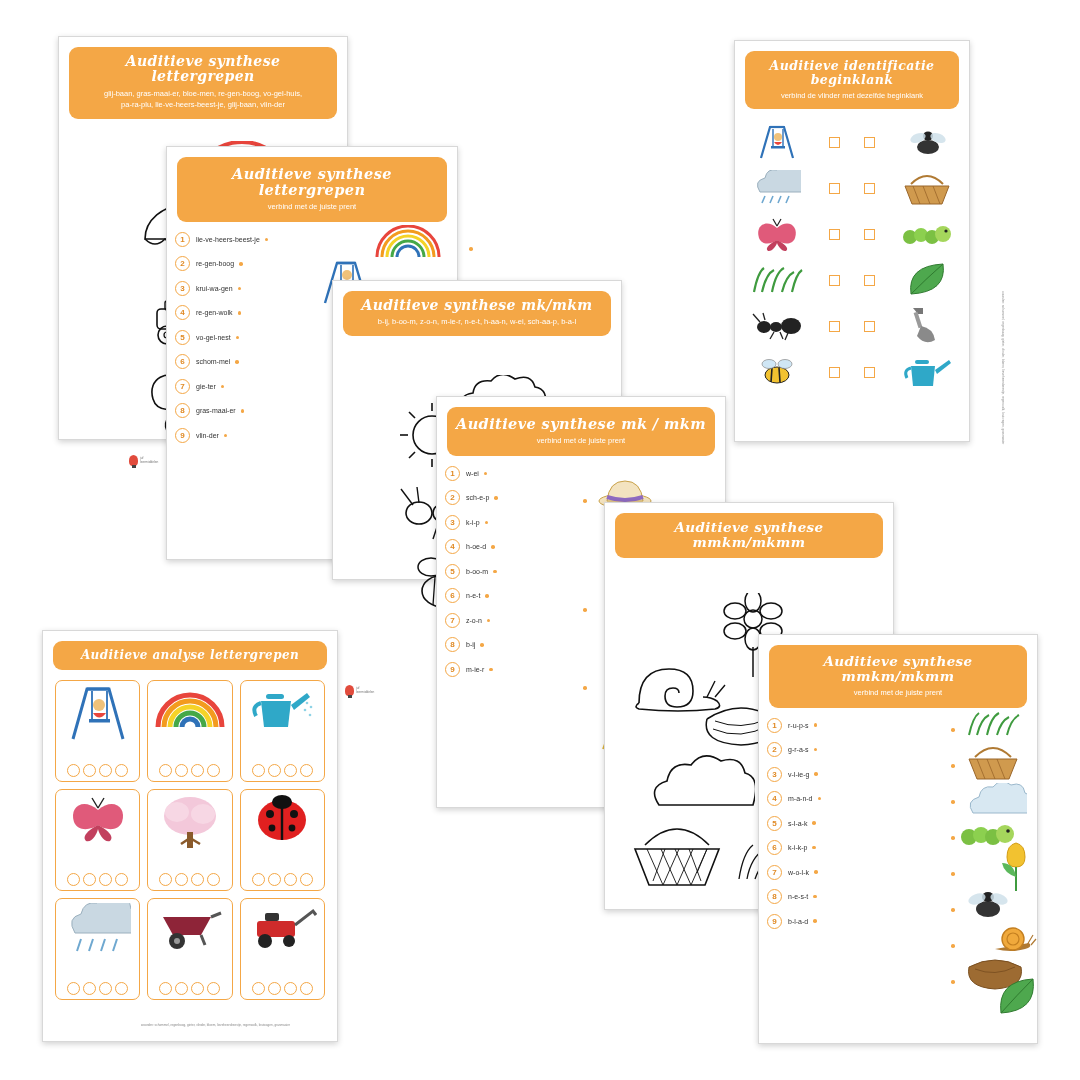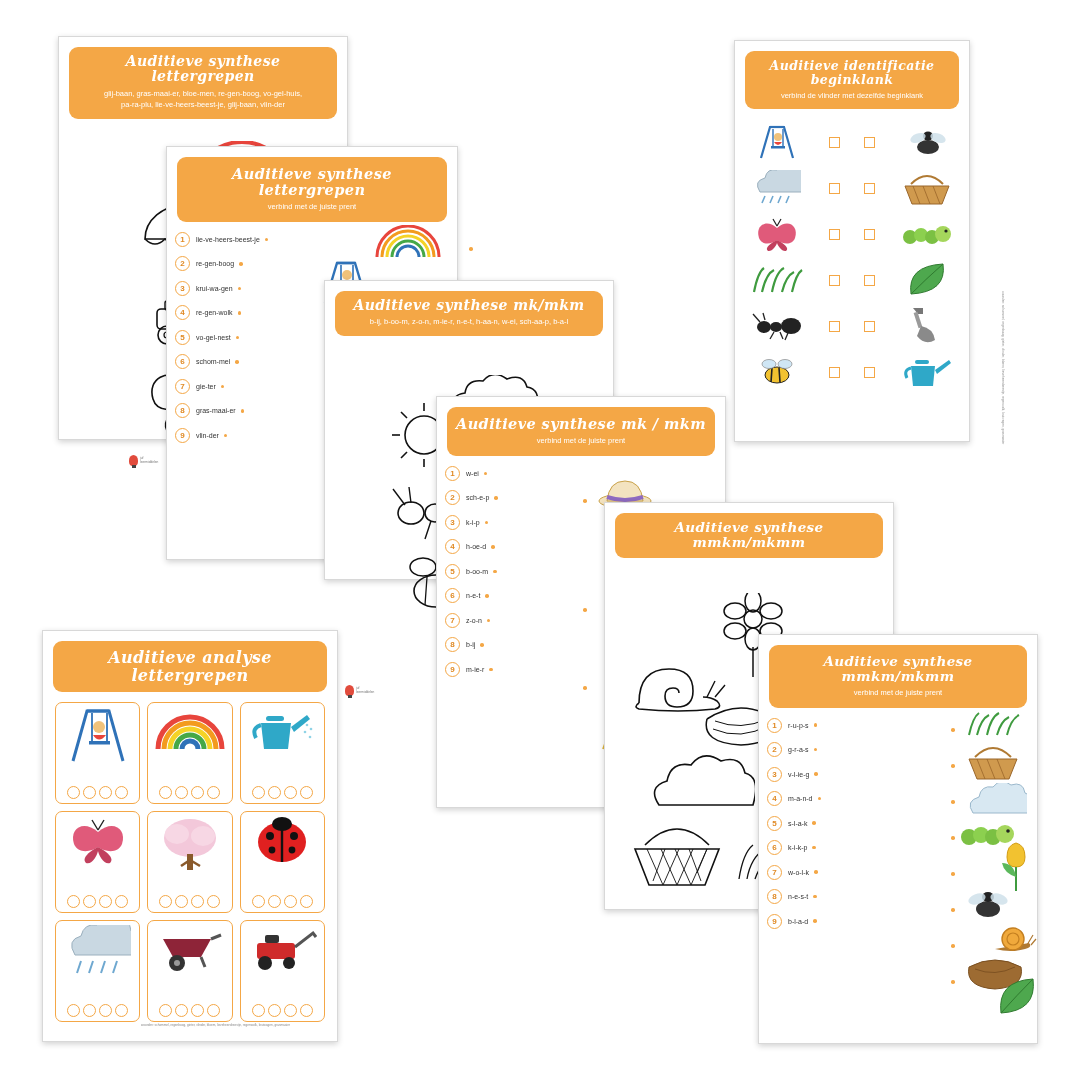--- a/index.html
+++ b/index.html
@@ -215,21 +215,21 @@
   </svg>
   <div class="logo" style="left:178px;top:538px;">
     <div class="bulb"></div>
     <div>
       <div class="ltxt">juf</div>
       <div class="ltxt">leermiddelen</div>
     </div>
   </div>
 </div>
 
-<div class="sheet" style="left:324px; top:280px; width:290px; height:300px;">
+<div class="sheet" style="left:332px; top:280px; width:290px; height:300px;">
   <div class="hdr">
     <div class="t" style="font-size:14px;">Auditieve synthese mk/mkm</div>
     <div class="s">b-ij, b-oo-m, z-o-n, m-ie-r, n-e-t, h-aa-n, w-ei, sch-aa-p, b-a-l</div>
   </div>
 
   <svg style="position:absolute;left:122px;top:94px;" width="110" height="40" viewBox="0 0 110 40">
     <path d="M10 34 q-8 -14 8 -16 q2 -14 18 -12 q10 -12 24 -2 q16 -6 20 8 q14 2 10 22 Z" fill="none" stroke="#111" stroke-width="1.6"></path>
   </svg>
 
   <svg style="position:absolute;left:56px;top:114px;" width="86" height="80" viewBox="0 0 86 80">
@@ -642,21 +642,21 @@
       </svg>
     </div>
   </div>
 
   <div class="vside" style="left:270px;top:250px;">woorden: schommel, regenboog, gieter, vlinder, bloem, lieveheersbeestje, regenwolk, kruiwagen, grasmaaier</div>
 
 </div>
 
 <div class="sheet" style="left:42px; top:630px; width:296px; height:412px;">
   <div class="hdr" style="padding:8px 6px;">
-    <div class="t" style="font-size:16px;">Auditieve analyse lettergrepen</div>
+    <div class="t" style="font-size:12px;">Auditieve analyse lettergrepen</div>
   </div>
 
   <div style="display:grid;grid-template-columns:repeat(3,1fr);gap:7px;padding:0 12px;">
     <div class="gcell" style="height:102px;">
       <div>
         <svg width="62" height="56" viewBox="0 0 62 56">
           <path d="M6 54 L20 4 L42 4 L56 54" fill="none" stroke="#2f72b8" stroke-width="3"></path>
           <path d="M20 4 L42 4" stroke="#2f72b8" stroke-width="3"></path>
           <path d="M25 6 L25 34 M40 6 L40 34" stroke="#2f72b8" stroke-width="1.8"></path>
           <rect x="22" y="34" width="21" height="3.5" fill="#2f72b8"></rect>

